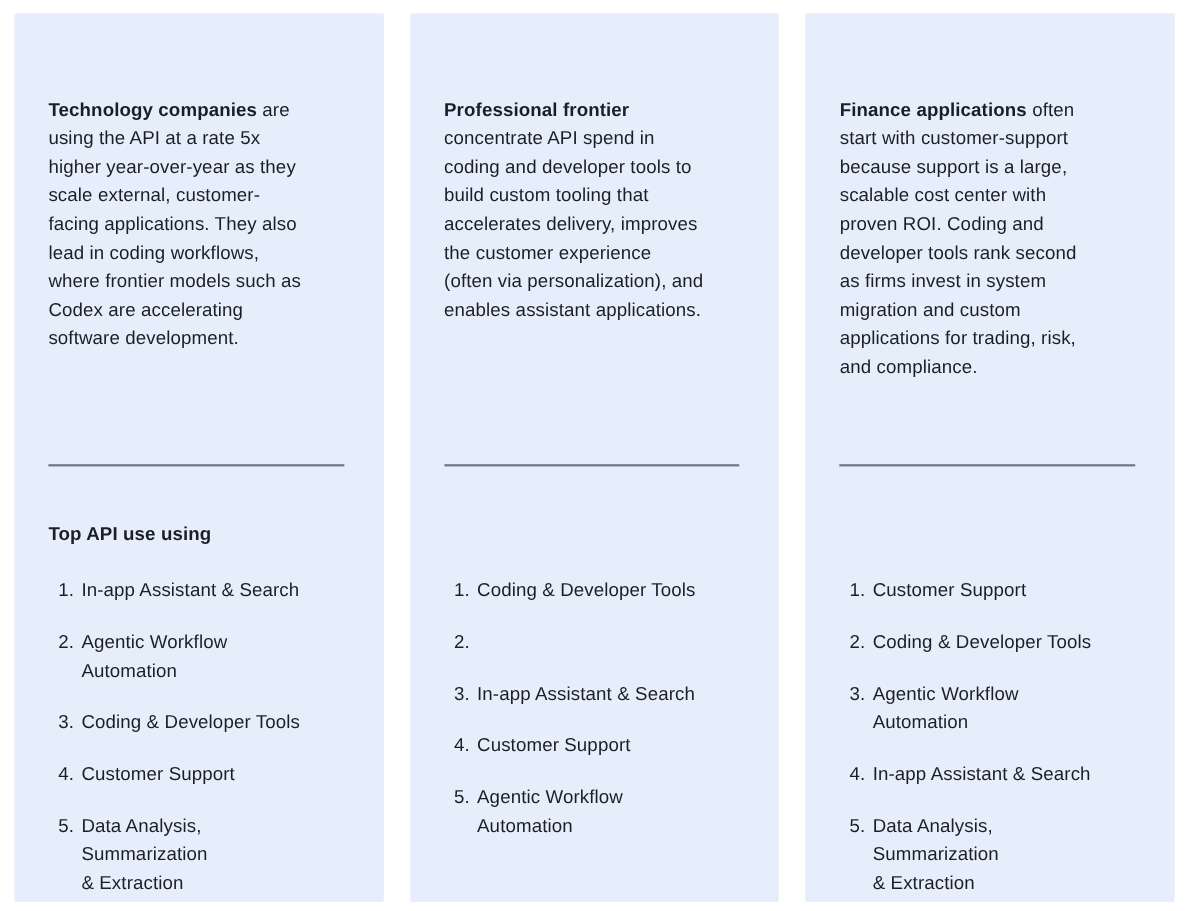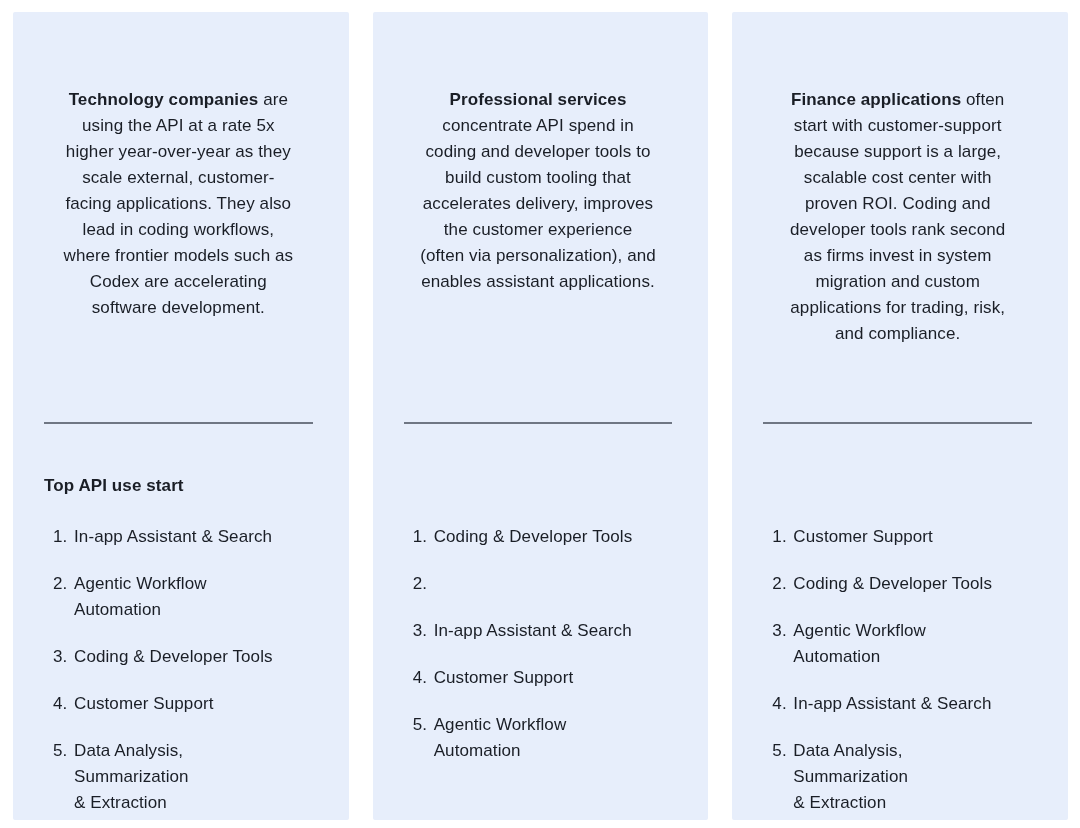--- a/index.html
+++ b/index.html
@@ -27,21 +27,20 @@
     flex: 1 1 0;
     background: var(--card-background);
     border-radius: 2px;
     padding: 58px 36px 0 31px;
     font-size: 17px;
     line-height: 26px;
     letter-spacing: 0.1px;
   }
   .card-paragraph {
     height: 318px;
-    text-align: center;
   }
   .lead { font-weight: bold; }
   .para-rest, .lead, .item-label { white-space: pre-line; }
   .divider-line {
     height: 2px;
     background: var(--divider);
   }
   .heading-slot {
     height: 100px;
     padding-top: 49px;
@@ -71,21 +70,21 @@
 using the API at a rate 5x
 higher year-over-year as they
 scale external, customer-
 facing applications. They also
 lead in coding workflows,
 where frontier models such as
 Codex are accelerating
 software development.</span></p>
     <div class="divider-line"></div>
     <div class="heading-slot">
-      <div class="list-heading">Top API use start</div>
+      <div class="list-heading">Top API use using</div>
     </div>
     <ol class="use-case-list">
       <li class="use-case">
           <span class="item-number">1.</span>
           <span class="item-label">In-app Assistant &amp; Search</span>
         </li>
       <li class="use-case">
           <span class="item-number">2.</span>
           <span class="item-label">Agentic Workflow
 Automation</span>
@@ -101,21 +100,21 @@
       <li class="use-case">
           <span class="item-number">5.</span>
           <span class="item-label">Data Analysis,
 Summarization
 &amp; Extraction</span>
         </li>
     </ol>
   </section>
 
   <section class="card">
-    <p class="card-paragraph"><span class="lead">Professional services</span> <span class="para-rest">
+    <p class="card-paragraph"><span class="lead">Professional frontier</span> <span class="para-rest">
 concentrate API spend in
 coding and developer tools to
 build custom tooling that
 accelerates delivery, improves
 the customer experience
 (often via personalization), and
 enables assistant applications.</span></p>
     <div class="divider-line"></div>
     <div class="heading-slot"></div>
     <ol class="use-case-list">

